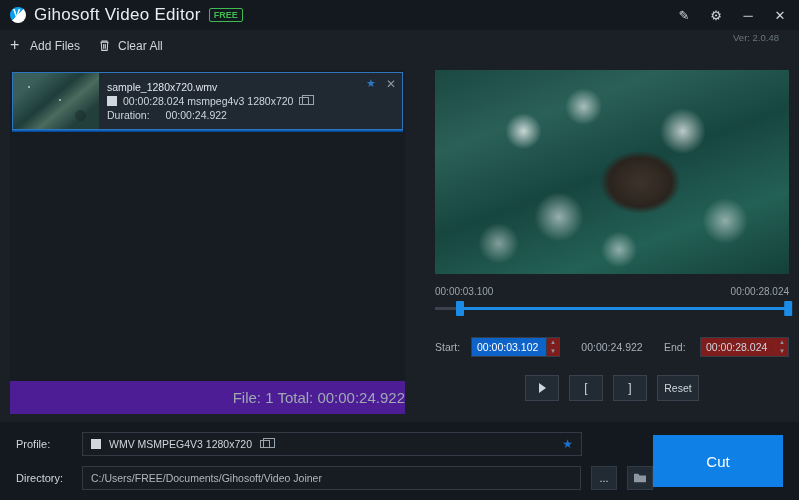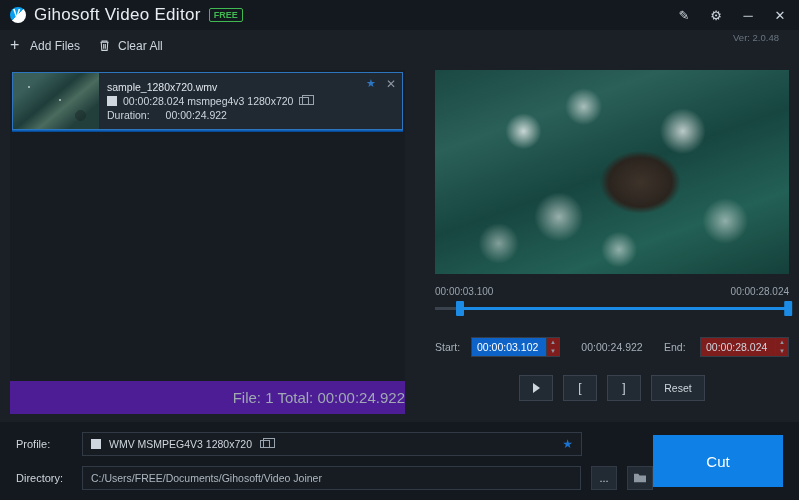--- a/index.html
+++ b/index.html
@@ -61,21 +61,21 @@
 .fields{display:flex;align-items:center;gap:8px;margin-top:16px;font-size:10.5px;color:#a8b1ba}
 .fields .lbl{min-width:28px}
 .spinbox{display:flex;align-items:stretch;border:1px solid #353e48;background:#7f1d1d;height:20px}
 .spinbox input{background:transparent;border:none;color:#cdd5dd;font-size:10.5px;padding:0 5px;width:74px;outline:none}
 .spinbox.sel input{background:#0e63c9;color:#fff}
 .spinarrows{display:flex;flex-direction:column;border-left:1px solid #353e48}
 .spinarrows span{font-size:6px;width:12px;text-align:center;line-height:9px;color:#8d97a1;cursor:pointer}
 .mid-time{flex:1;text-align:center;color:#a8b1ba;font-size:10.5px}
 .controls{display:flex;justify-content:center;gap:10px;margin-top:18px}
 .cbtn{width:34px;height:26px;border:1px solid #3a434d;background:#222a33;display:flex;align-items:center;justify-content:center;color:#cdd5dd;font-size:12px;cursor:pointer}
-.cbtn.reset{width:54px;font-size:10.5px}
+.cbtn.reset{width:42px;font-size:10.5px}
 .play-tri{width:0;height:0;border-left:7px solid #cdd5dd;border-top:5px solid transparent;border-bottom:5px solid transparent}
 .bottom{position:absolute;left:0;right:0;bottom:0;height:78px;background:#14191f;padding:12px 16px;display:flex;align-items:center}
 .bcols{flex:1;display:flex;flex-direction:column;gap:10px}
 .brow{display:flex;align-items:center;gap:10px}
 .brow .blabel{width:56px;font-size:11px;color:#cfd6dd}
 .profile-box{flex:1;max-width:500px;height:24px;border:1px solid #323b45;background:#161c22;display:flex;align-items:center;padding:0 8px;gap:8px;font-size:10.5px;color:#cfd6dd;position:relative;cursor:pointer}
 .profile-box .star-r{position:absolute;right:8px;color:#1b73d0;font-size:12px}
 .dir-box{flex:1;max-width:500px;height:24px;border:1px solid #323b45;background:#161c22;display:flex;align-items:center;padding:0 8px;font-size:10.5px;color:#aeb7c0}
 .dir-btn{width:26px;height:24px;border:1px solid #323b45;background:#222a33;color:#cdd5dd;display:flex;align-items:center;justify-content:center;cursor:pointer;font-size:11px}
 .folder-icon svg{width:14px;height:12px;fill:#8d97a1}

